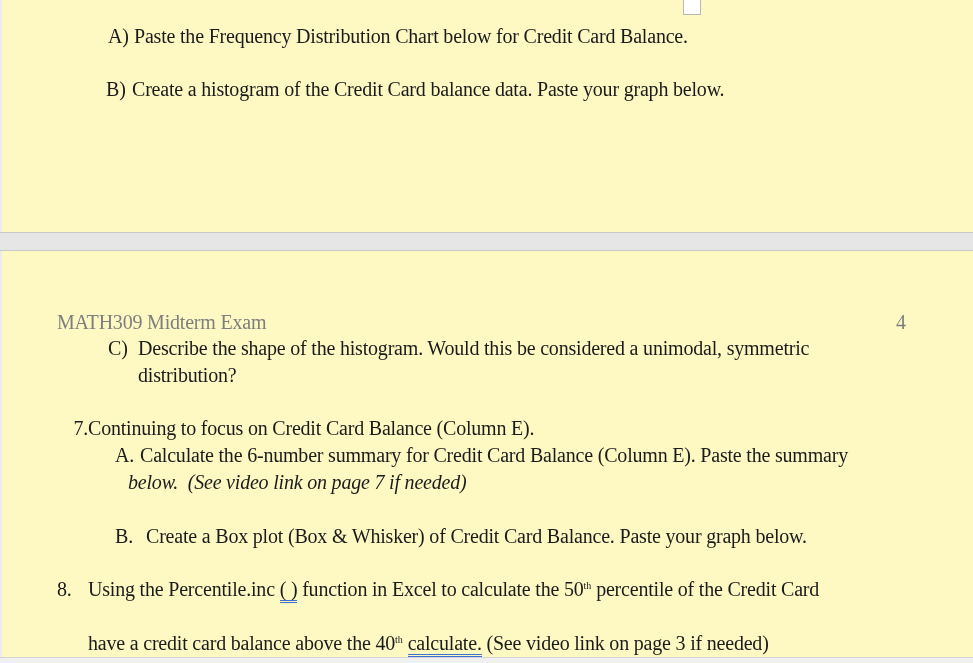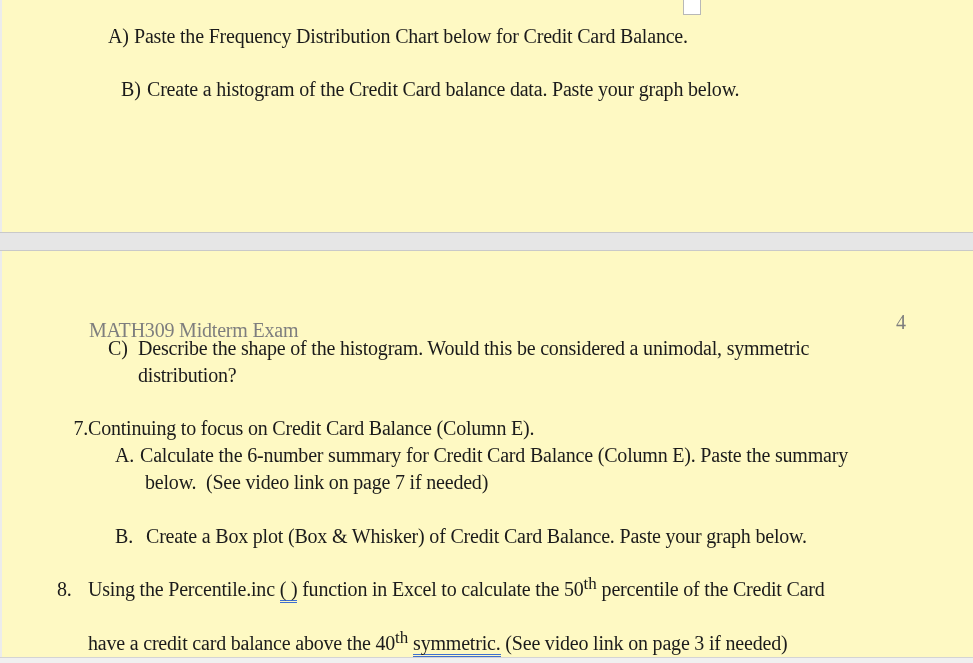--- a/index.html
+++ b/index.html
@@ -51,53 +51,53 @@
     position: absolute;
     left: 0; top: 657px;
     width: 973px; height: 6px;
     background: #f0f0f0;
     border-top: 1px solid #d4d4d4;
   }
   .grammar {
     border-bottom: 3px double #3f6fd0;
   }
   sup {
-    font-size: 17px;
+    font-size: 10px;
     line-height: 0;
     vertical-align: 7px;
     letter-spacing: 0;
     margin-top: 46px;
   }
 </style>
 </head>
 <body>
 
 <div class="page">
 
   <div class="left-strip"></div>
 
   <div class="square-shape"></div>
 
   <div class="line" style="left:108px; top:25px;"><span class="marker mw26">A)</span><span>Paste the Frequency Distribution Chart below for Credit Card Balance.</span></div>
 
-  <div class="line" style="left:121px; top:78px;"><span class="marker mw26">B)</span><span>Create a histogram of the Credit Card balance data. Paste your graph below.</span></div>
+  <div class="line" style="left:106px; top:78px;"><span class="marker mw26">B)</span><span>Create a histogram of the Credit Card balance data. Paste your graph below.</span></div>
 
   <div class="page-break-band"></div>
 
-  <div class="line muted" style="left:57px; top:319px;margin-left:32px;">MATH309 Midterm Exam</div>
+  <div class="line muted" style="left:57px; top:311px;">MATH309 Midterm Exam</div>
   <div class="line muted" style="left:896px; top:311px;">4</div>
 
   <div class="line" style="left:108px; top:337px;"><span class="marker mw30">C)</span><span>Describe the shape of the histogram. Would this be considered a unimodal, symmetric</span></div>
   <div class="line" style="left:138px; top:364px;">distribution?</div>
 
   <div class="line" style="left:57px; top:417px;text-align:right;"><span class="marker mw31">7.</span><span>Continuing to focus on Credit Card Balance (Column E).</span></div>
 
   <div class="line" style="left:115px; top:444px;"><span class="marker mw25">A.</span><span>Calculate the 6-number summary for Credit Card Balance (Column E). Paste the summary</span></div>
-  <div class="line" style="left:145px; top:471px;">below.  (See video link on page 7 if needed)</div>
+  <div class="line" style="left:128px; top:471px;font-style:italic;">below.  (See video link on page 7 if needed)</div>
 
   <div class="line" style="left:115px; top:525px;"><span class="marker mw31">B.</span><span>Create a Box plot (Box &amp; Whisker) of Credit Card Balance. Paste your graph below.</span></div>
 
   <div class="line" style="left:57px; top:578px;"><span class="marker mw31">8.</span><span><span>Using the Percentile.inc </span><span class="grammar">( )</span><span> function in Excel to calculate the 50</span><sup>th</sup><span> percentile of the Credit Card</span></span></div>
-  <div class="line" style="left:88px; top:632px;"><span>have a credit card balance above the 40</span><sup>th</sup><span> </span><span class="grammar">symmetric.</span><span> (See video link on page 3 if needed)</span></div>
+  <div class="line" style="left:88px; top:632px;"><span>have a credit card balance above the 40</span><sup>th</sup><span> </span><span class="grammar">calculate.</span><span> (See video link on page 3 if needed)</span></div>
 
   <div class="bottom-strip"></div>
 
 </div>
 
 </body></html>

